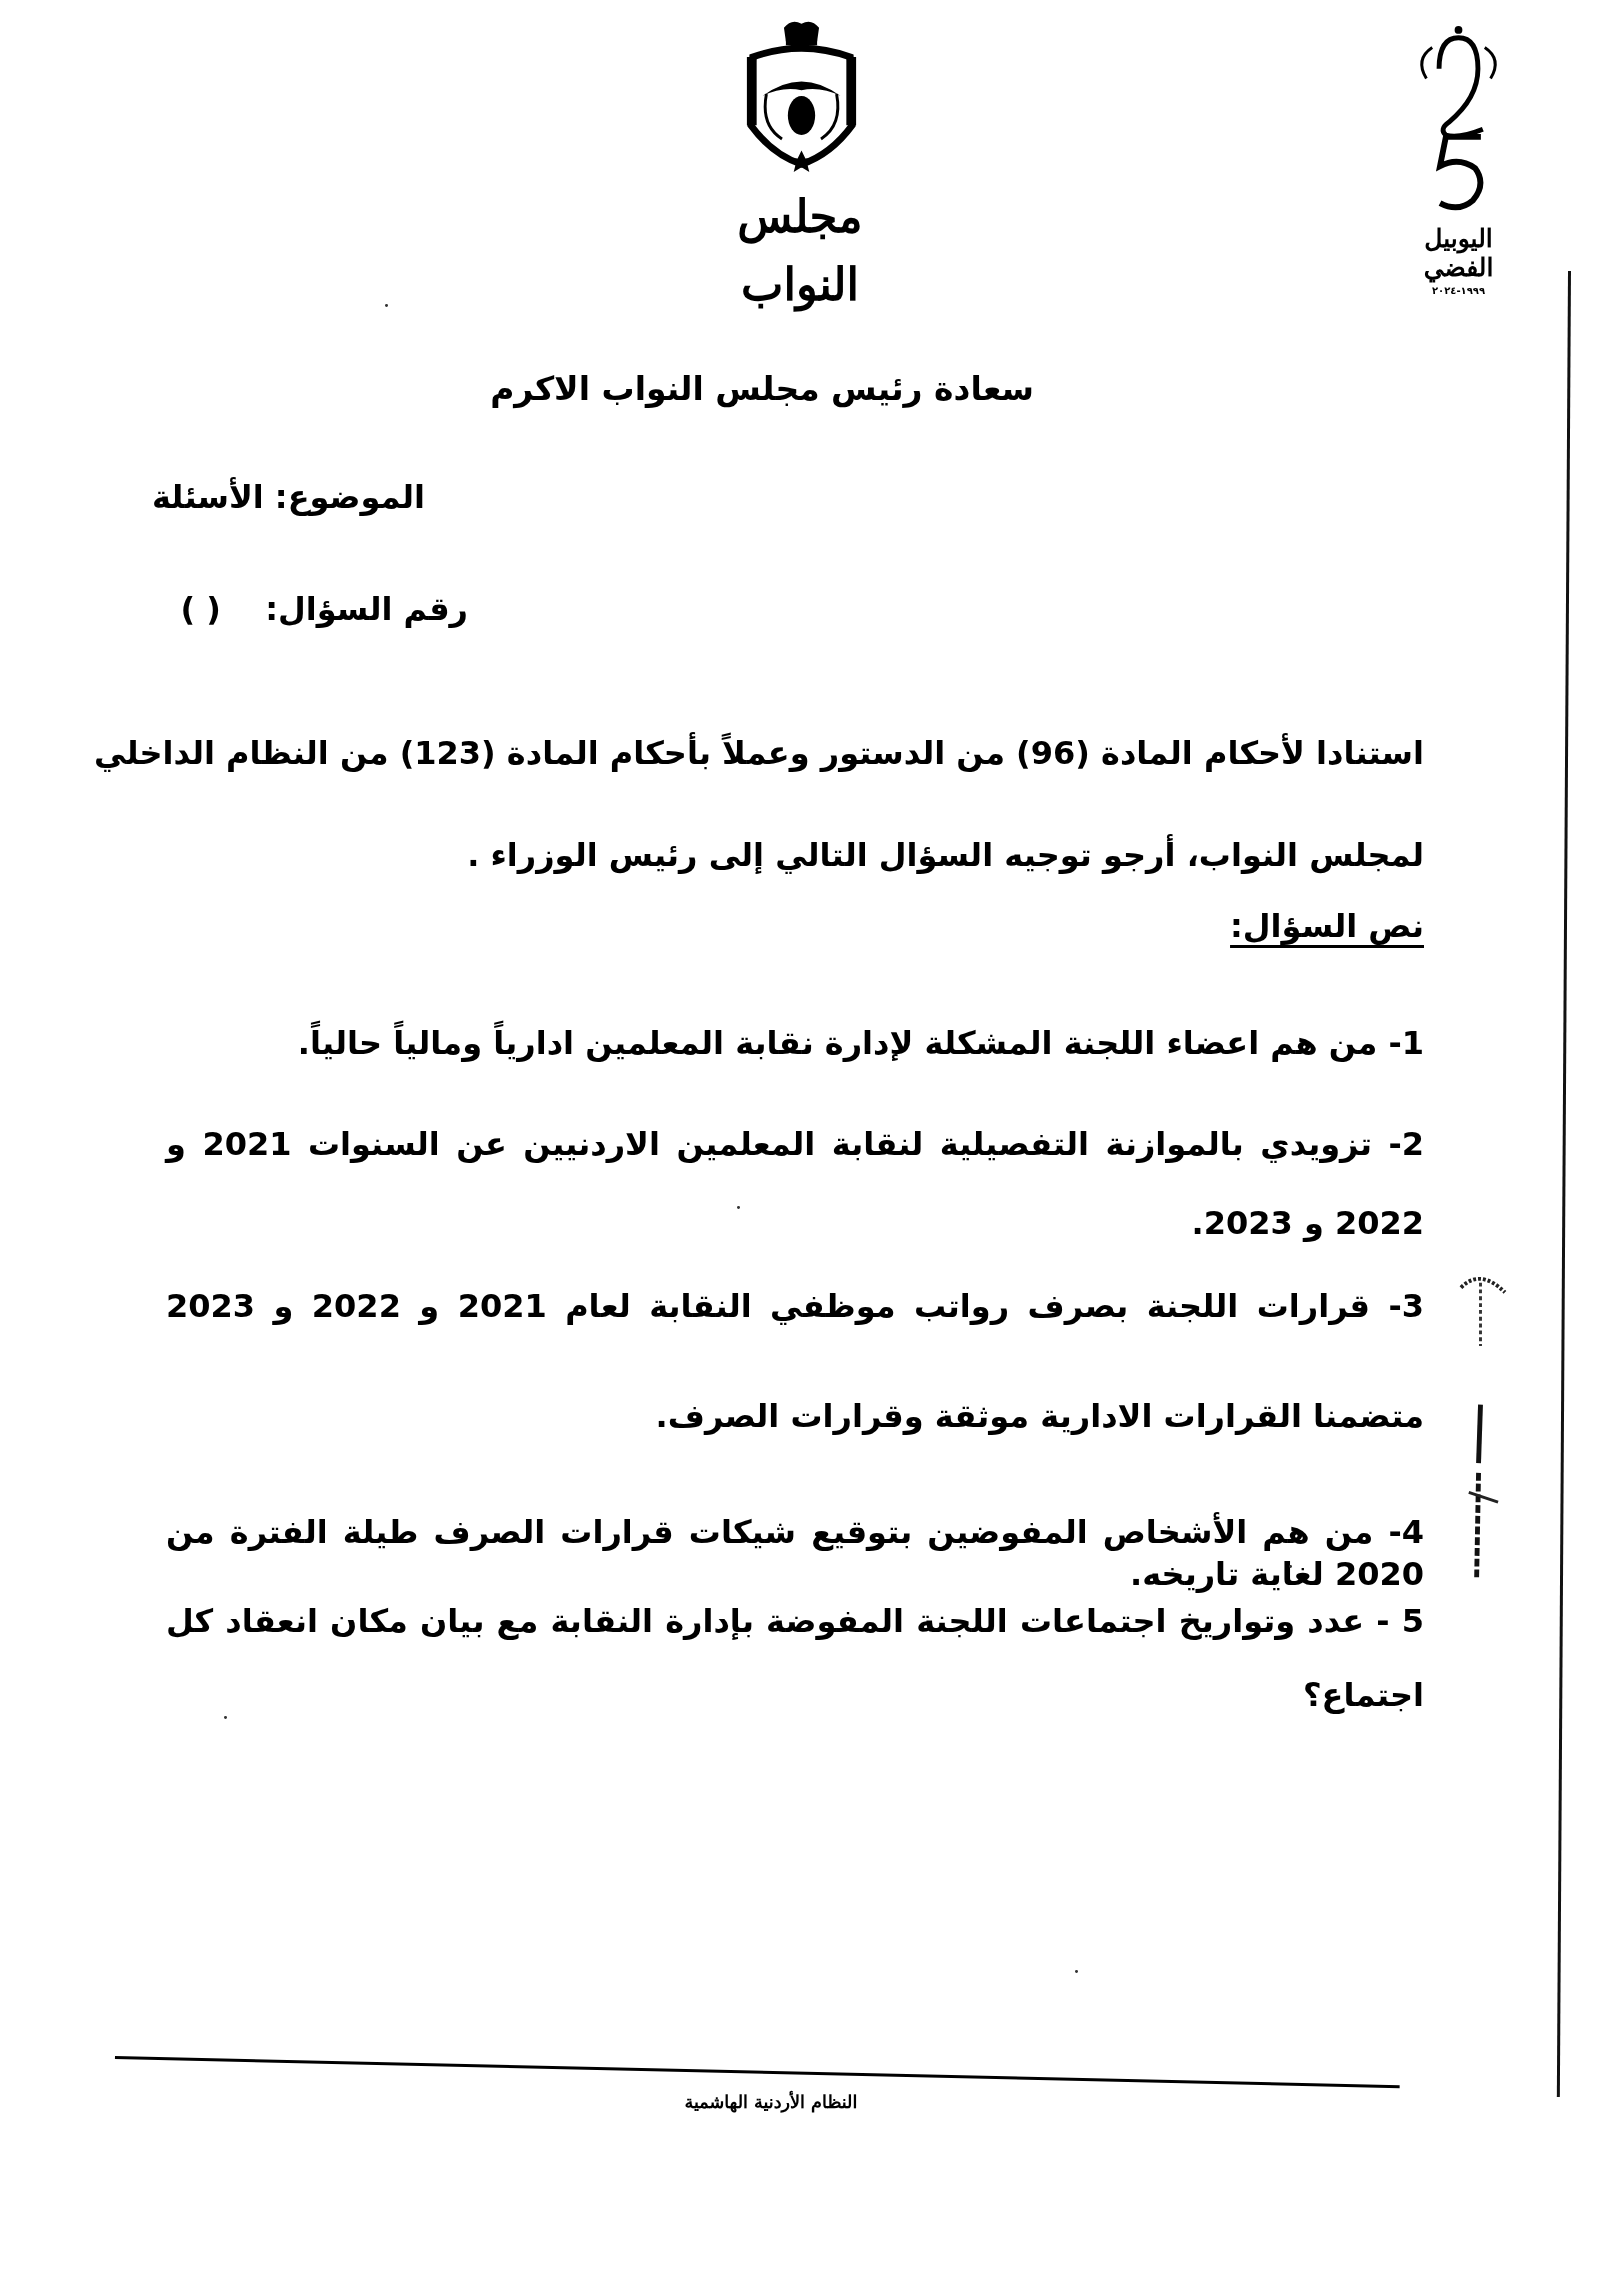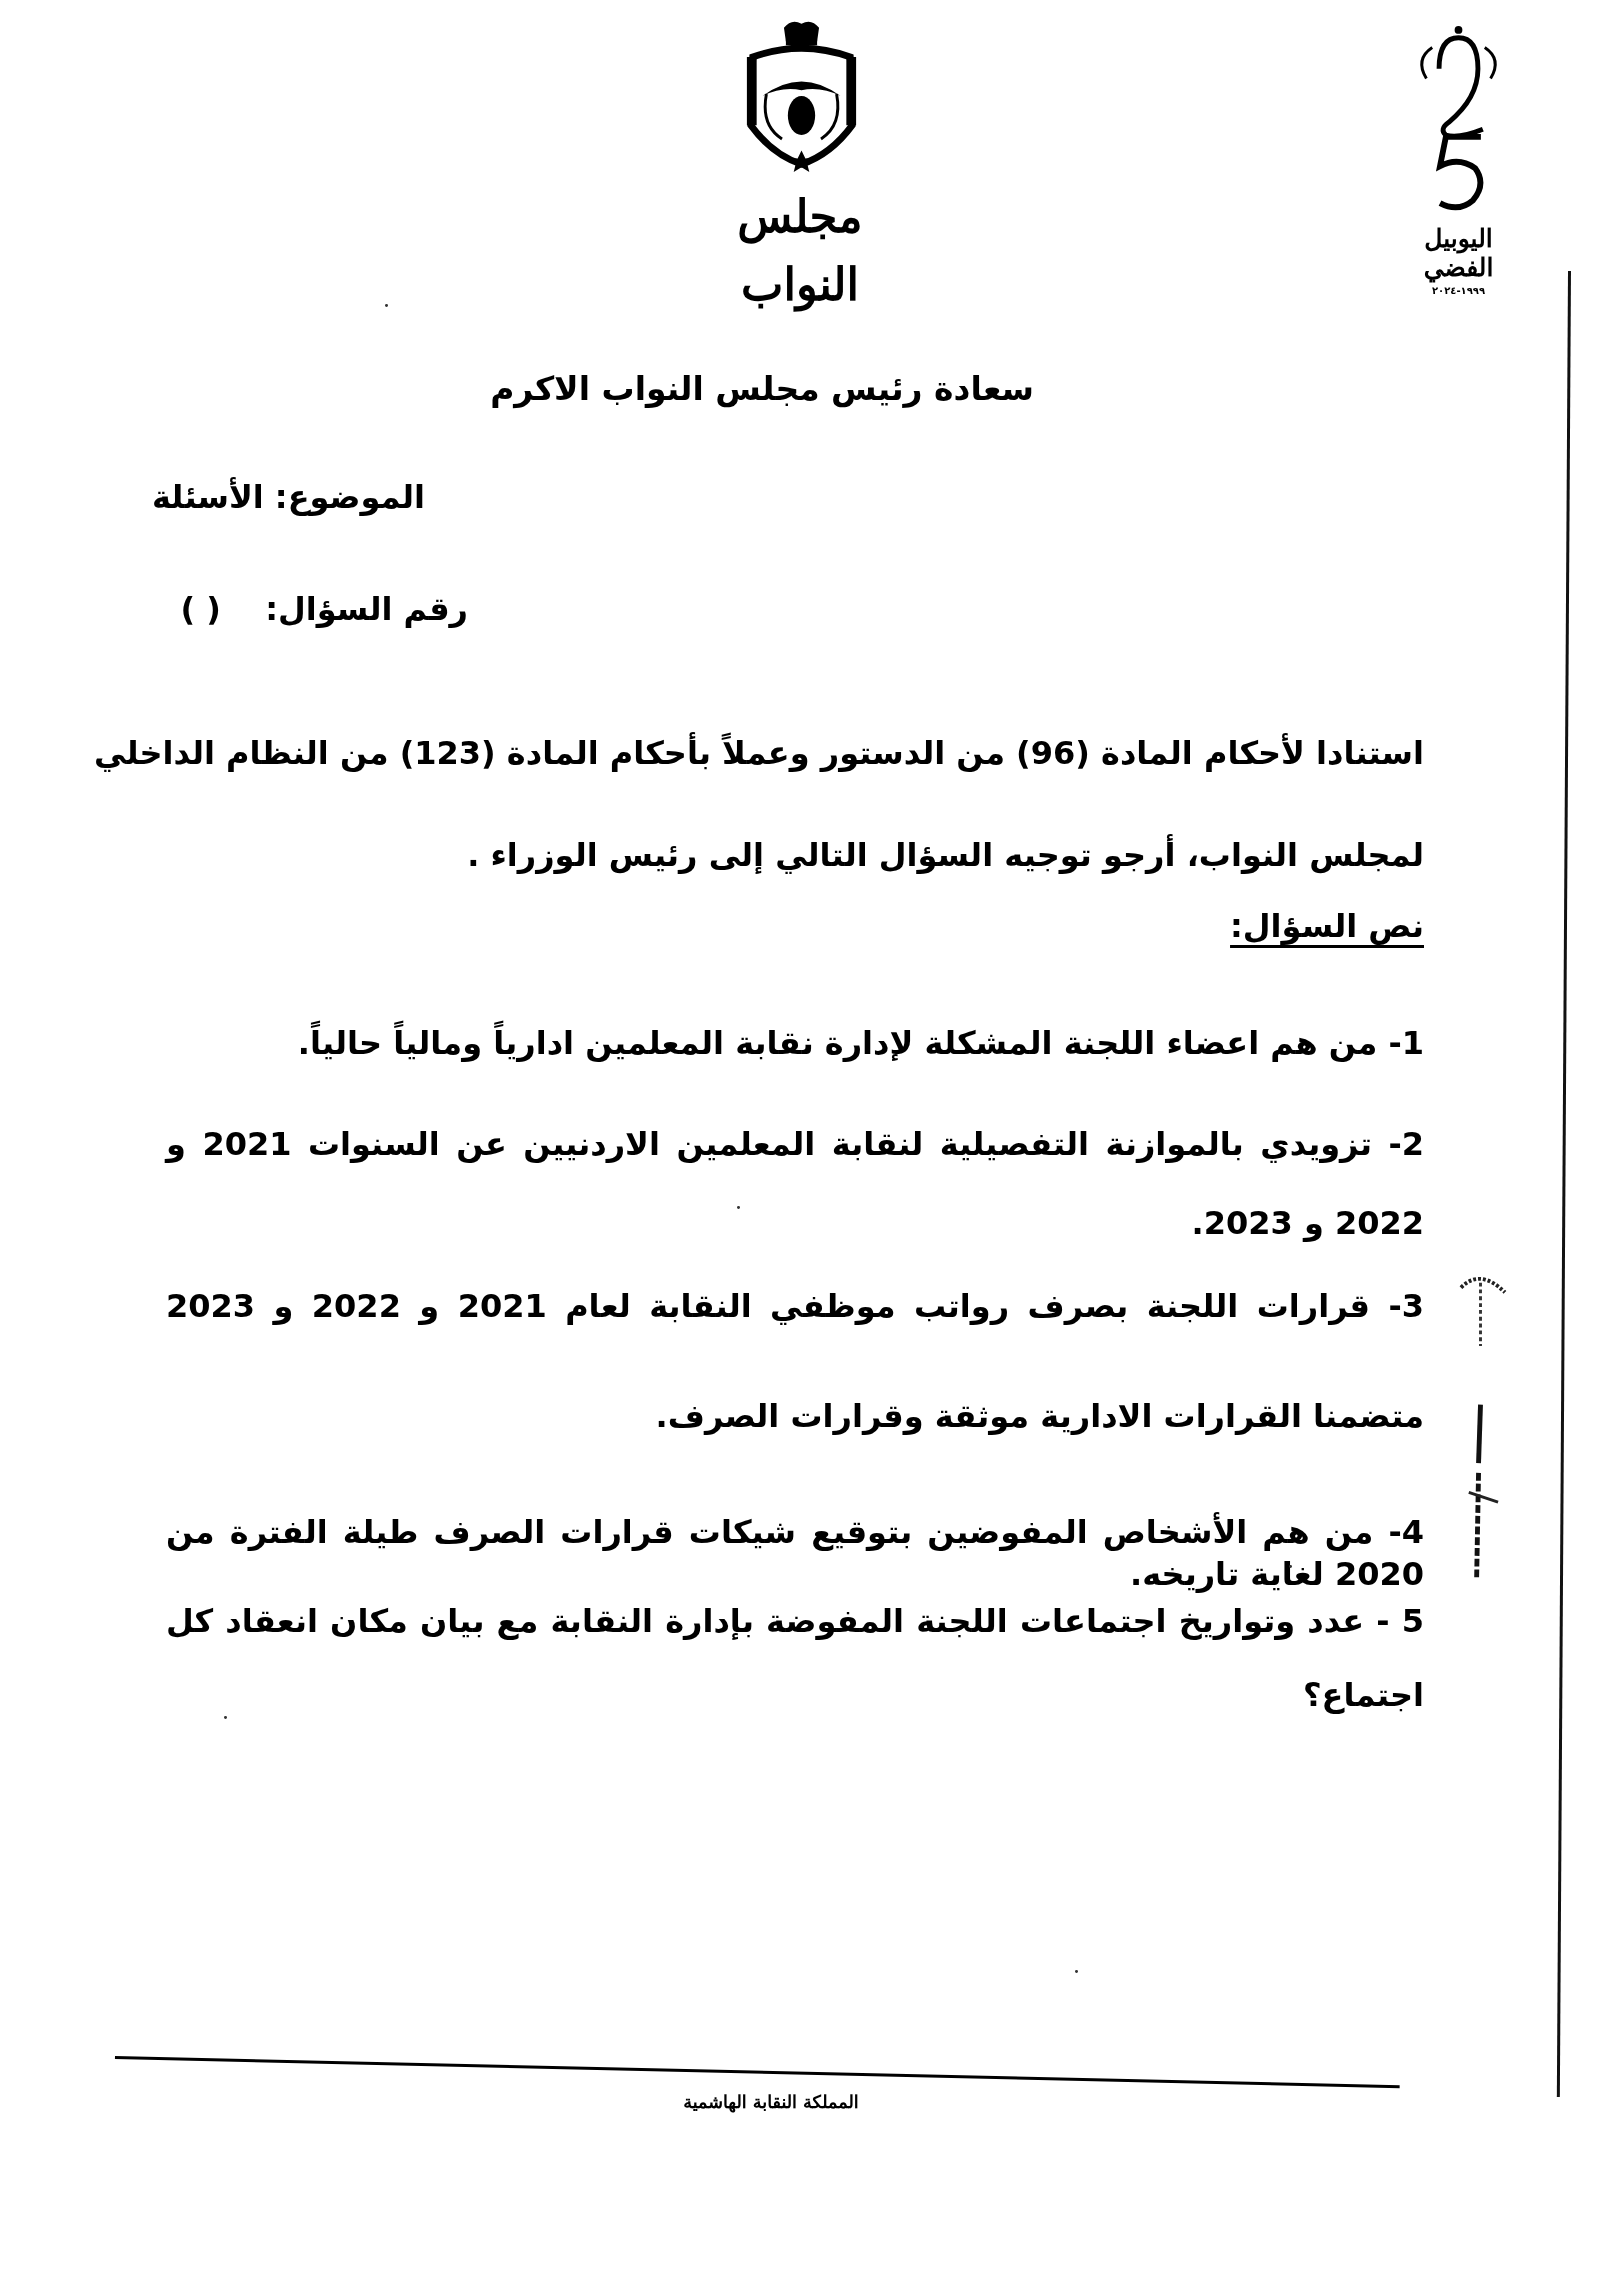--- a/index.html
+++ b/index.html
@@ -126,20 +126,20 @@
   <svg width="59" height="322" viewBox="0 0 60 330">
     <path d="M10 20 Q30 0 55 25" fill="none" stroke="#222" stroke-width="4" stroke-dasharray="3 2"></path>
     <path d="M30 15 L30 80" stroke="#333" stroke-width="3" stroke-dasharray="4 3"></path>
     <path d="M30 140 L28 200" stroke="#111" stroke-width="5"></path>
     <path d="M28 210 L26 320" stroke="#111" stroke-width="5" stroke-dasharray="8 3"></path>
     <path d="M18 230 L48 240" stroke="#222" stroke-width="3"></path>
   </svg>
 </div>
 
 <div id="footer-rule" class="abs"></div>
-<div id="footer-text" class="abs rtl">المملكة النقابة الهاشمية</div>
+<div id="footer-text" class="abs rtl">النظام الأردنية الهاشمية</div>
 
 <div class="speck" style="left:385px;top:304px"></div>
 <div class="speck" style="left:1075px;top:1970px"></div>
 <div class="speck" style="left:1289px;top:1565px"></div>
 <div class="speck" style="left:224px;try:1716px;top:1716px"></div>
 <div class="speck" style="left:737px;top:1206px"></div>
 
 
 </body></html>

